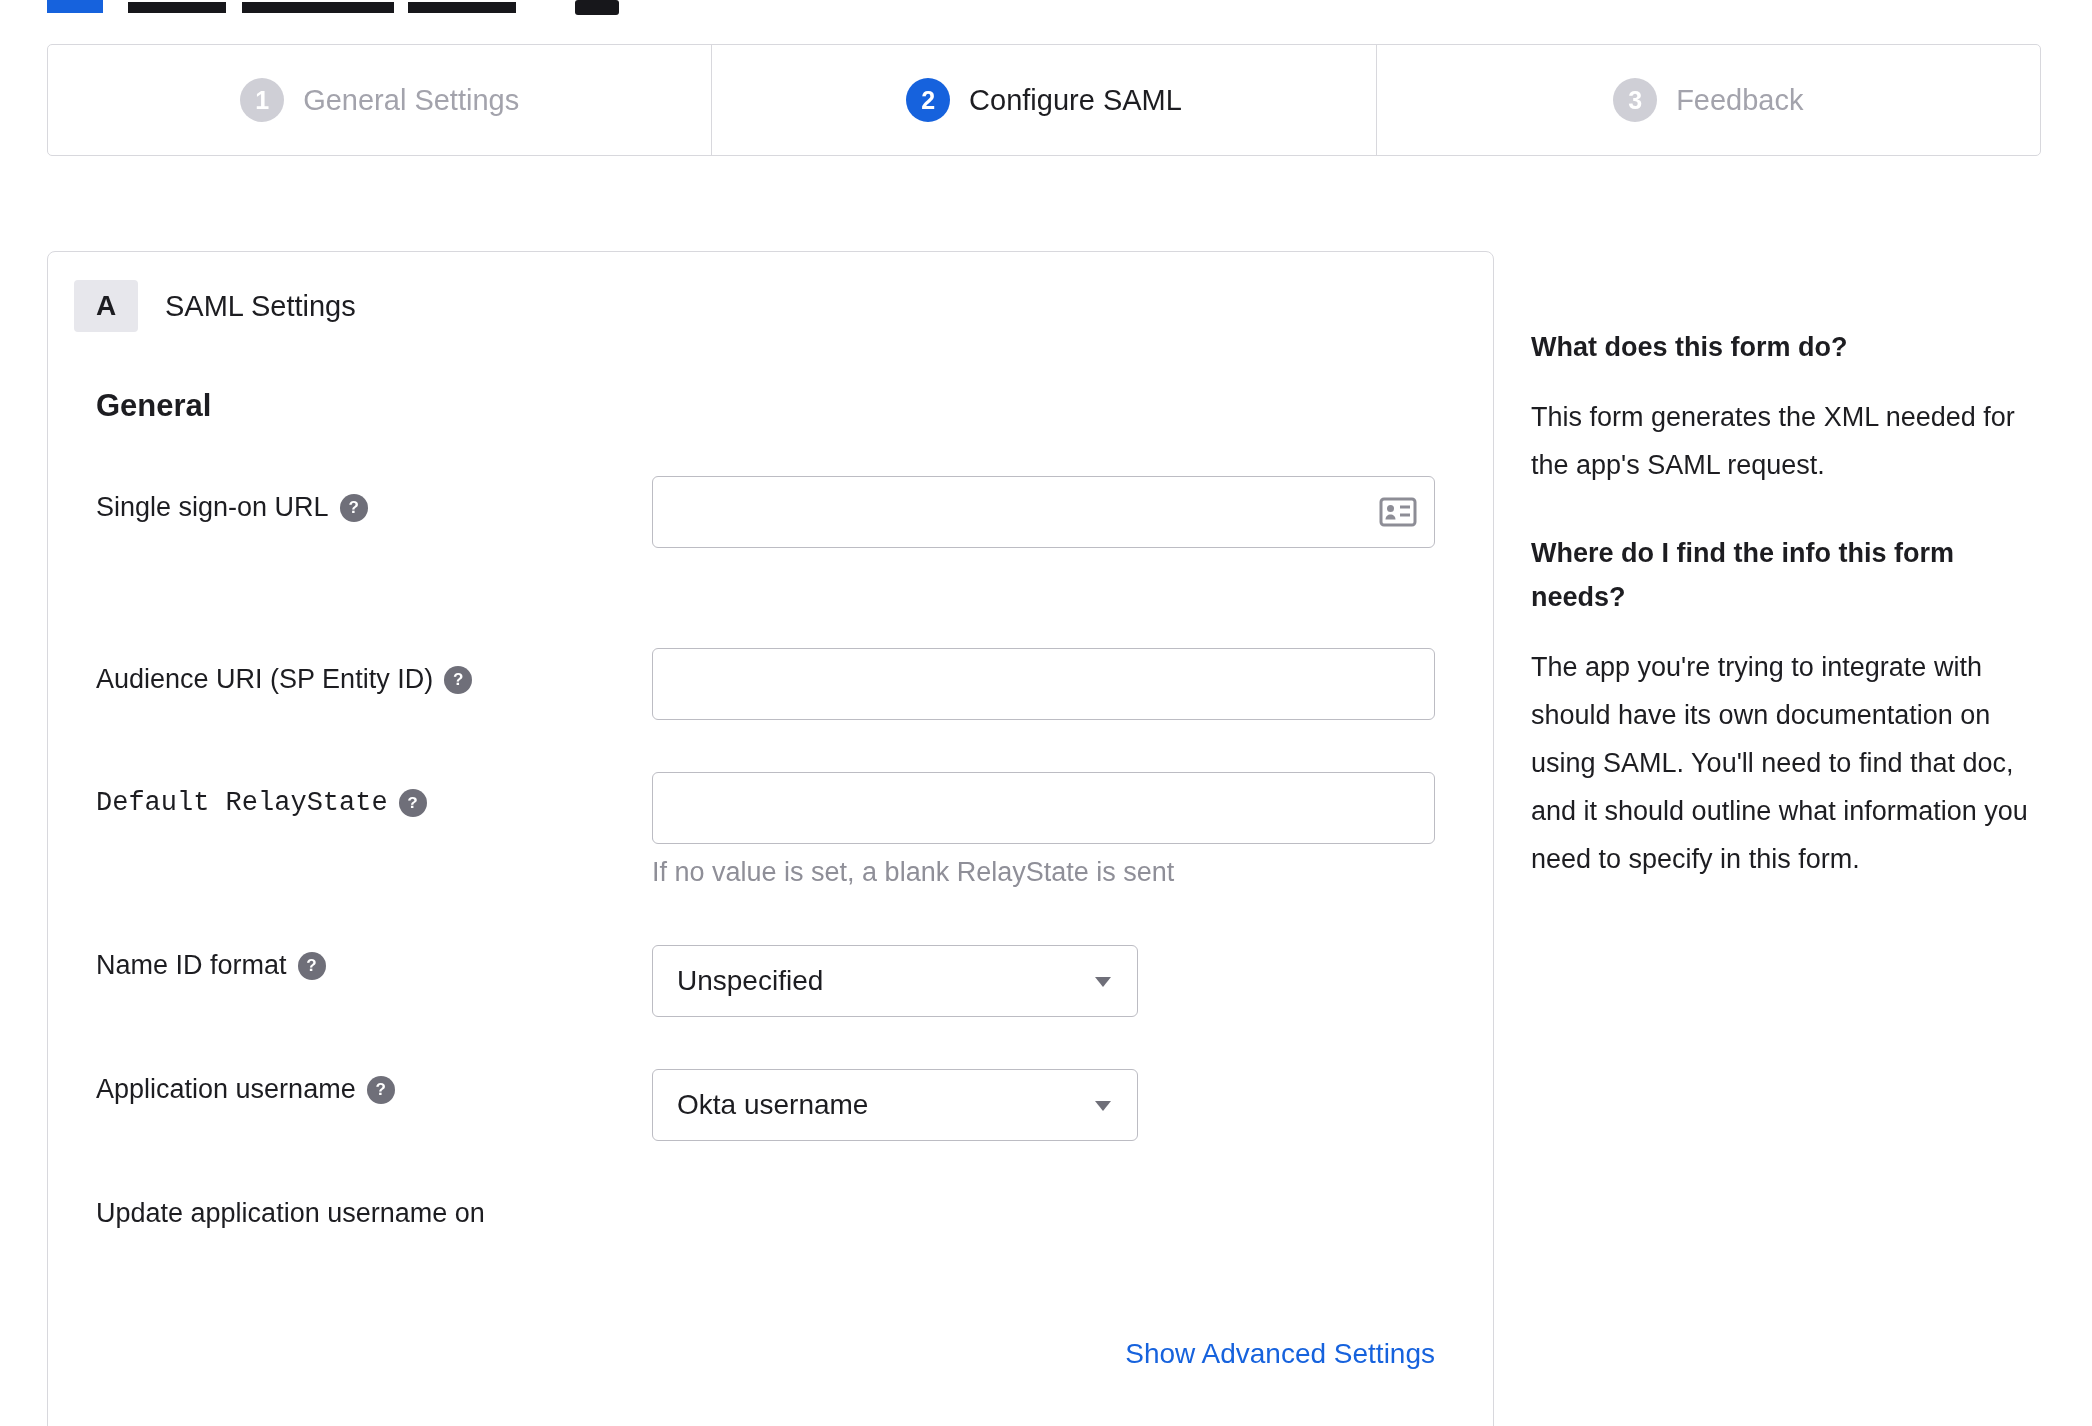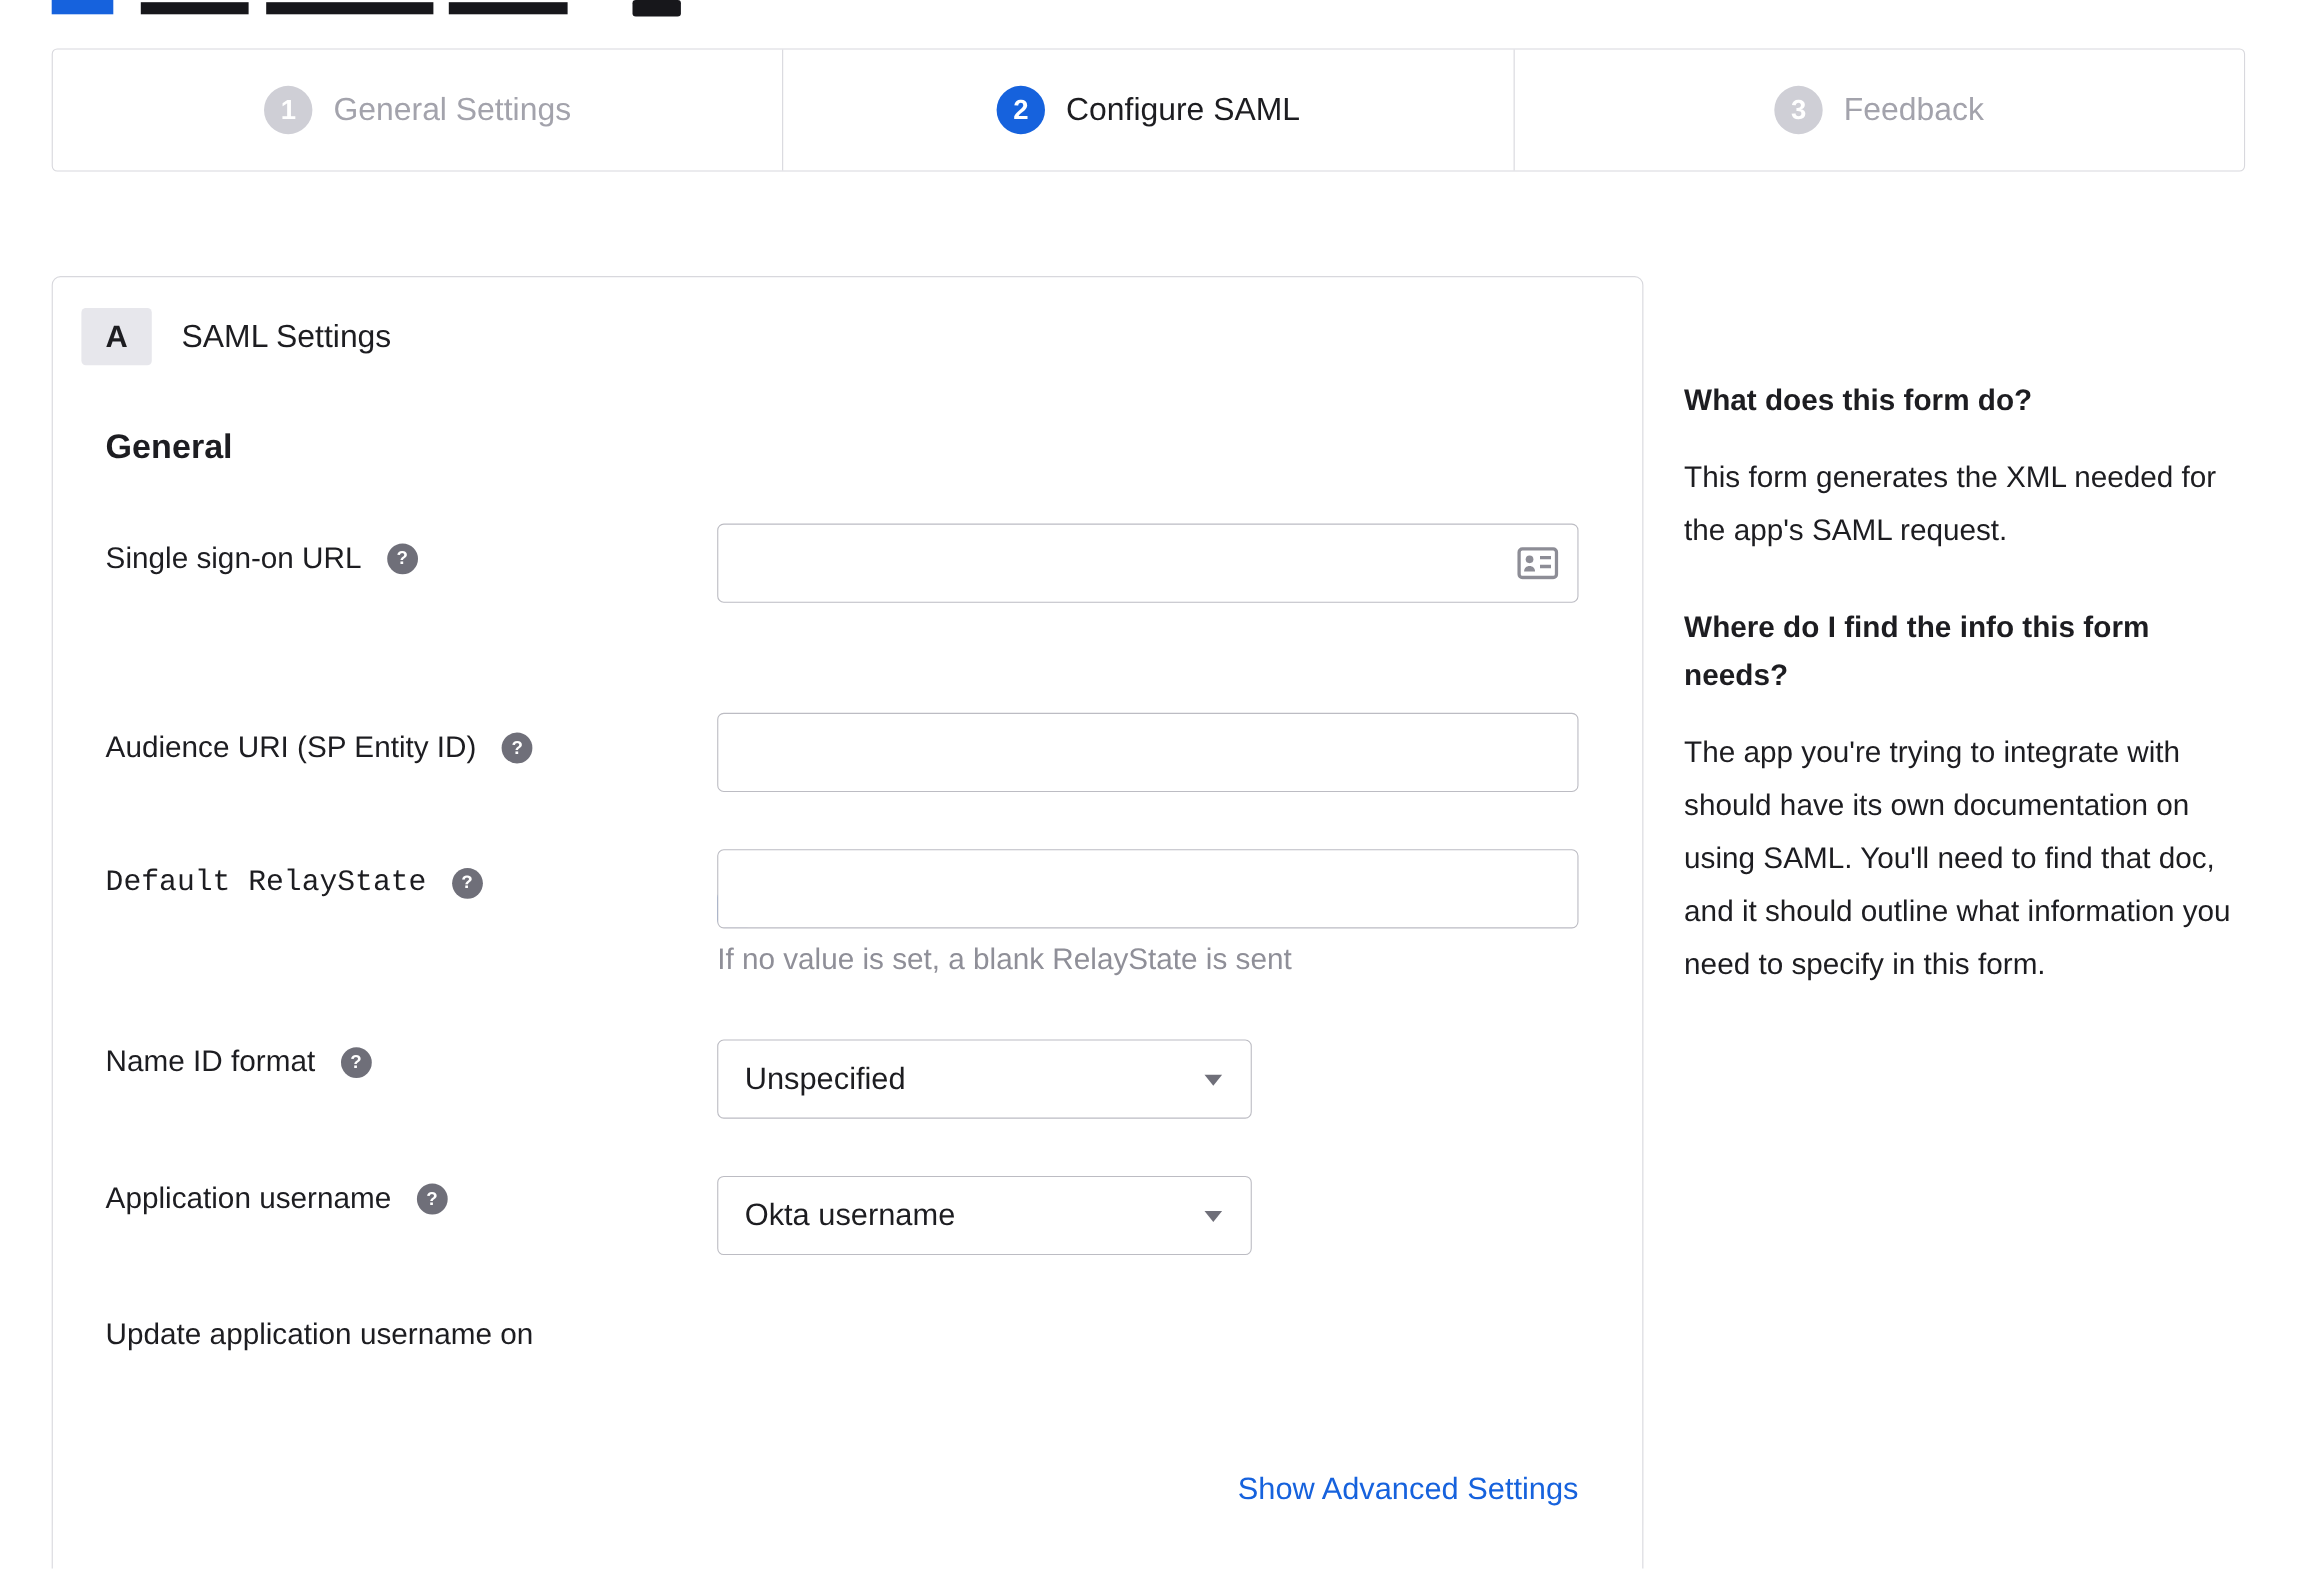--- a/index.html
+++ b/index.html
@@ -54,21 +54,21 @@
     font-size: 29px; font-weight: normal;
   }
   .group-heading {
     position: absolute; left: 48px; top: 136px;
     font-size: 31px; font-weight: bold;
   }
 
   .field-label {
     position: absolute; left: 48px;
     font-size: 27px; color: #1d1d21;
-    display: flex; align-items: center; gap: 23px;
+    display: flex; align-items: center; gap: 11px;
   }
   .help-dot {
     width: 28px; height: 28px; border-radius: 50%;
     background: #6f6f79; color: #ffffff;
     display: inline-flex; align-items: center; justify-content: center;
     font-size: 17px; font-weight: bold; cursor: pointer; flex: none;
   }
   .input-wrap { position: absolute; left: 604px; width: 783px; height: 72px; }
   .input-wrap input {
     width: 100%; height: 100%; border: 1px solid #bcbcc3; border-radius: 6px;
@@ -104,21 +104,21 @@
   }
 
   .advanced-link {
     position: absolute; left: 604px; top: 1086px; width: 783px;
     text-align: right; font-size: 28px; color: #1662dd;
     text-decoration: none; cursor: pointer;
   }
 
   
   .help-col { position: absolute; left: 1531px; top: 325px; width: 512px; }
-  .help-col h3 { font-size: 27px; font-weight: bold; color: #1d1d21; margin-bottom: 24px; line-height: 44px; margin-top: 17px; }
+  .help-col h3 { font-size: 27px; font-weight: bold; color: #1d1d21; margin-bottom: 24px; line-height: 44px; }
   .help-col p  { font-size: 27px; color: #1d1d21; line-height: 48px; margin-bottom: 42px; }
 </style>
 </head>
 <body>
 
 <div class="clip-strip">
   <span class="b" style="left:47px; top:0; width:56px; height:13px;"></span>
   <span class="d" style="left:128px; top:2px; width:98px; height:11px;"></span>
   <span class="d" style="left:242px; top:2px; width:152px; height:11px;"></span>
   <span class="d" style="left:408px; top:2px; width:108px; height:11px;"></span>

